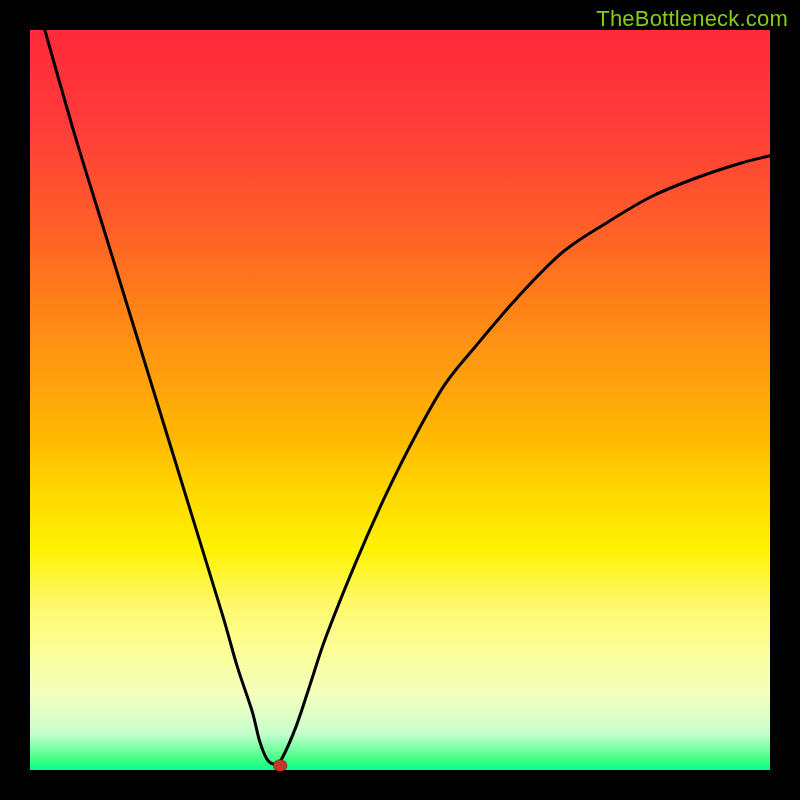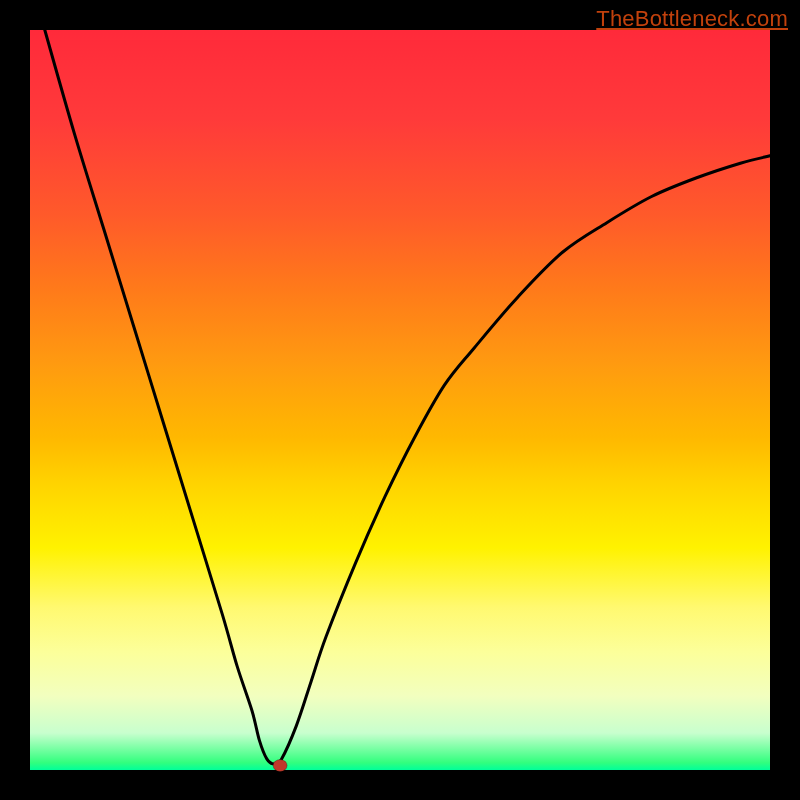--- a/index.html
+++ b/index.html
@@ -37,25 +37,24 @@
       #f2ffbf 90%,
       #c8ffce 95%,
       #32ff7e 99%,
       #00ff9a 100%
     );
   }
   .attribution {
     position: absolute;
     top: 6px;
     right: 12px;
-    color: #c2410c;
+    color: #84cc16;
     font-size: 22px;
     letter-spacing: 0.2px;
     user-select: none;
-    text-decoration: underline;
   }
   svg.curve {
     position: absolute;
     left: 0;
     top: 0;
     width: 740px;
     height: 740px;
     overflow: visible;
   }
   .curve-path {

